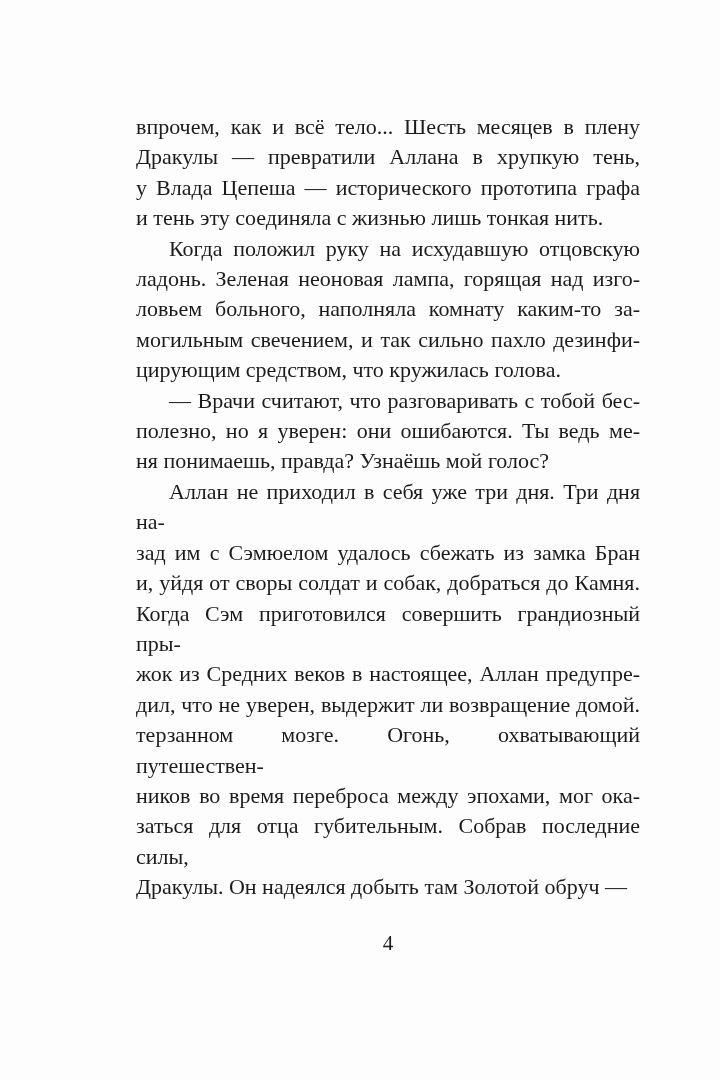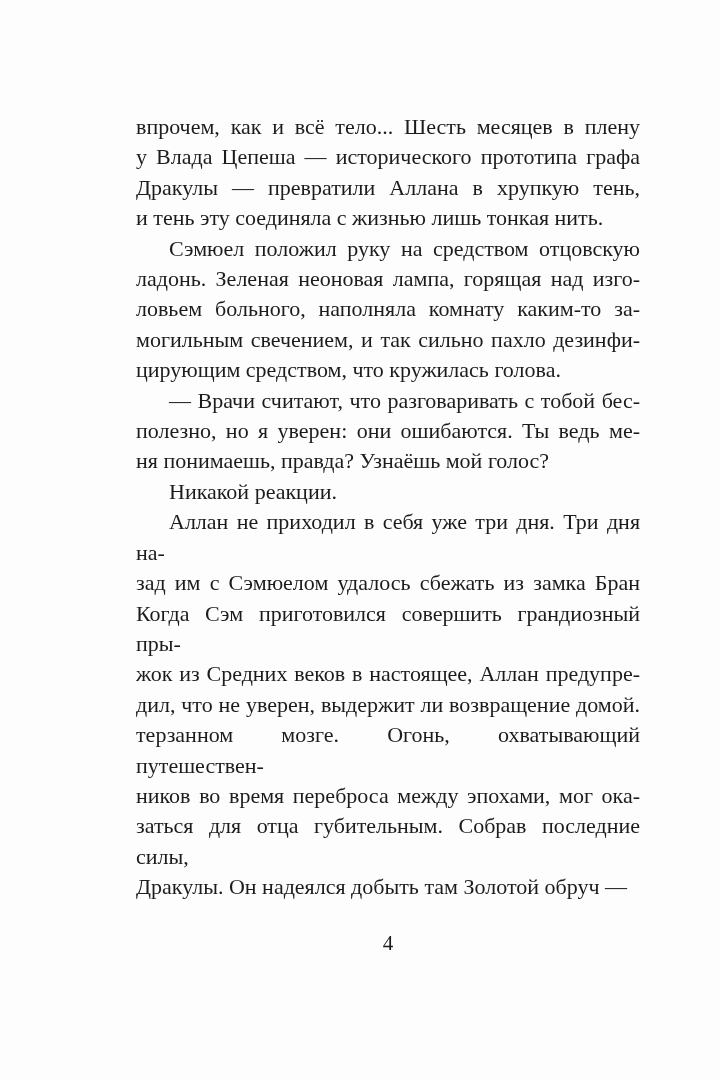--- a/index.html
+++ b/index.html
@@ -53,42 +53,40 @@
     line-height: 26px;
   }
 </style>
 </head>
 <body style="background: rgb(253, 253, 253); color: rgb(28, 28, 28);">
 
 <div class="book-page">
   <div class="text-block">
       <div class="paragraph">
         <div class="line">впрочем, как и всё тело... Шесть месяцев в плену</div>
+        <div class="line">Дракулы — превратили Аллана в хрупкую тень,</div>
         <div class="line">у Влада Цепеша — исторического прототипа графа</div>
-        <div class="line">Дракулы — превратили Аллана в хрупкую тень,</div>
         <div class="line last">и тень эту соединяла с жизнью лишь тонкая нить.</div>
       </div>
       <div class="paragraph indent">
-        <div class="line">Сэмюел положил руку на средством отцовскую</div>
+        <div class="line">Когда положил руку на исхудавшую отцовскую</div>
         <div class="line">ладонь. Зеленая неоновая лампа, горящая над изго-</div>
         <div class="line">ловьем больного, наполняла комнату каким-то за-</div>
         <div class="line">могильным свечением, и так сильно пахло дезинфи-</div>
         <div class="line last">цирующим средством, что кружилась голова.</div>
       </div>
       <div class="paragraph indent">
         <div class="line">— Врачи считают, что разговаривать с тобой бес-</div>
         <div class="line">полезно, но я уверен: они ошибаются. Ты ведь ме-</div>
         <div class="line last">ня понимаешь, правда? Узнаёшь мой голос?</div>
       </div>
       <div class="paragraph indent">
-        <div class="line last">Никакой реакции.</div>
-      </div>
-      <div class="paragraph indent">
         <div class="line">Аллан не приходил в себя уже три дня. Три дня на-</div>
         <div class="line">зад им с Сэмюелом удалось сбежать из замка Бран</div>
+        <div class="line">и, уйдя от своры солдат и собак, добраться до Камня.</div>
         <div class="line">Когда Сэм приготовился совершить грандиозный пры-</div>
         <div class="line">жок из Средних веков в настоящее, Аллан предупре-</div>
         <div class="line">дил, что не уверен, выдержит ли возвращение домой.</div>
         <div class="line">терзанном мозге. Огонь, охватывающий путешествен-</div>
         <div class="line">ников во время переброса между эпохами, мог ока-</div>
         <div class="line">заться для отца губительным. Собрав последние силы,</div>
         <div class="line last">Дракулы. Он надеялся добыть там Золотой обруч —</div>
       </div>
     </div>
   <div class="folio">4</div>

